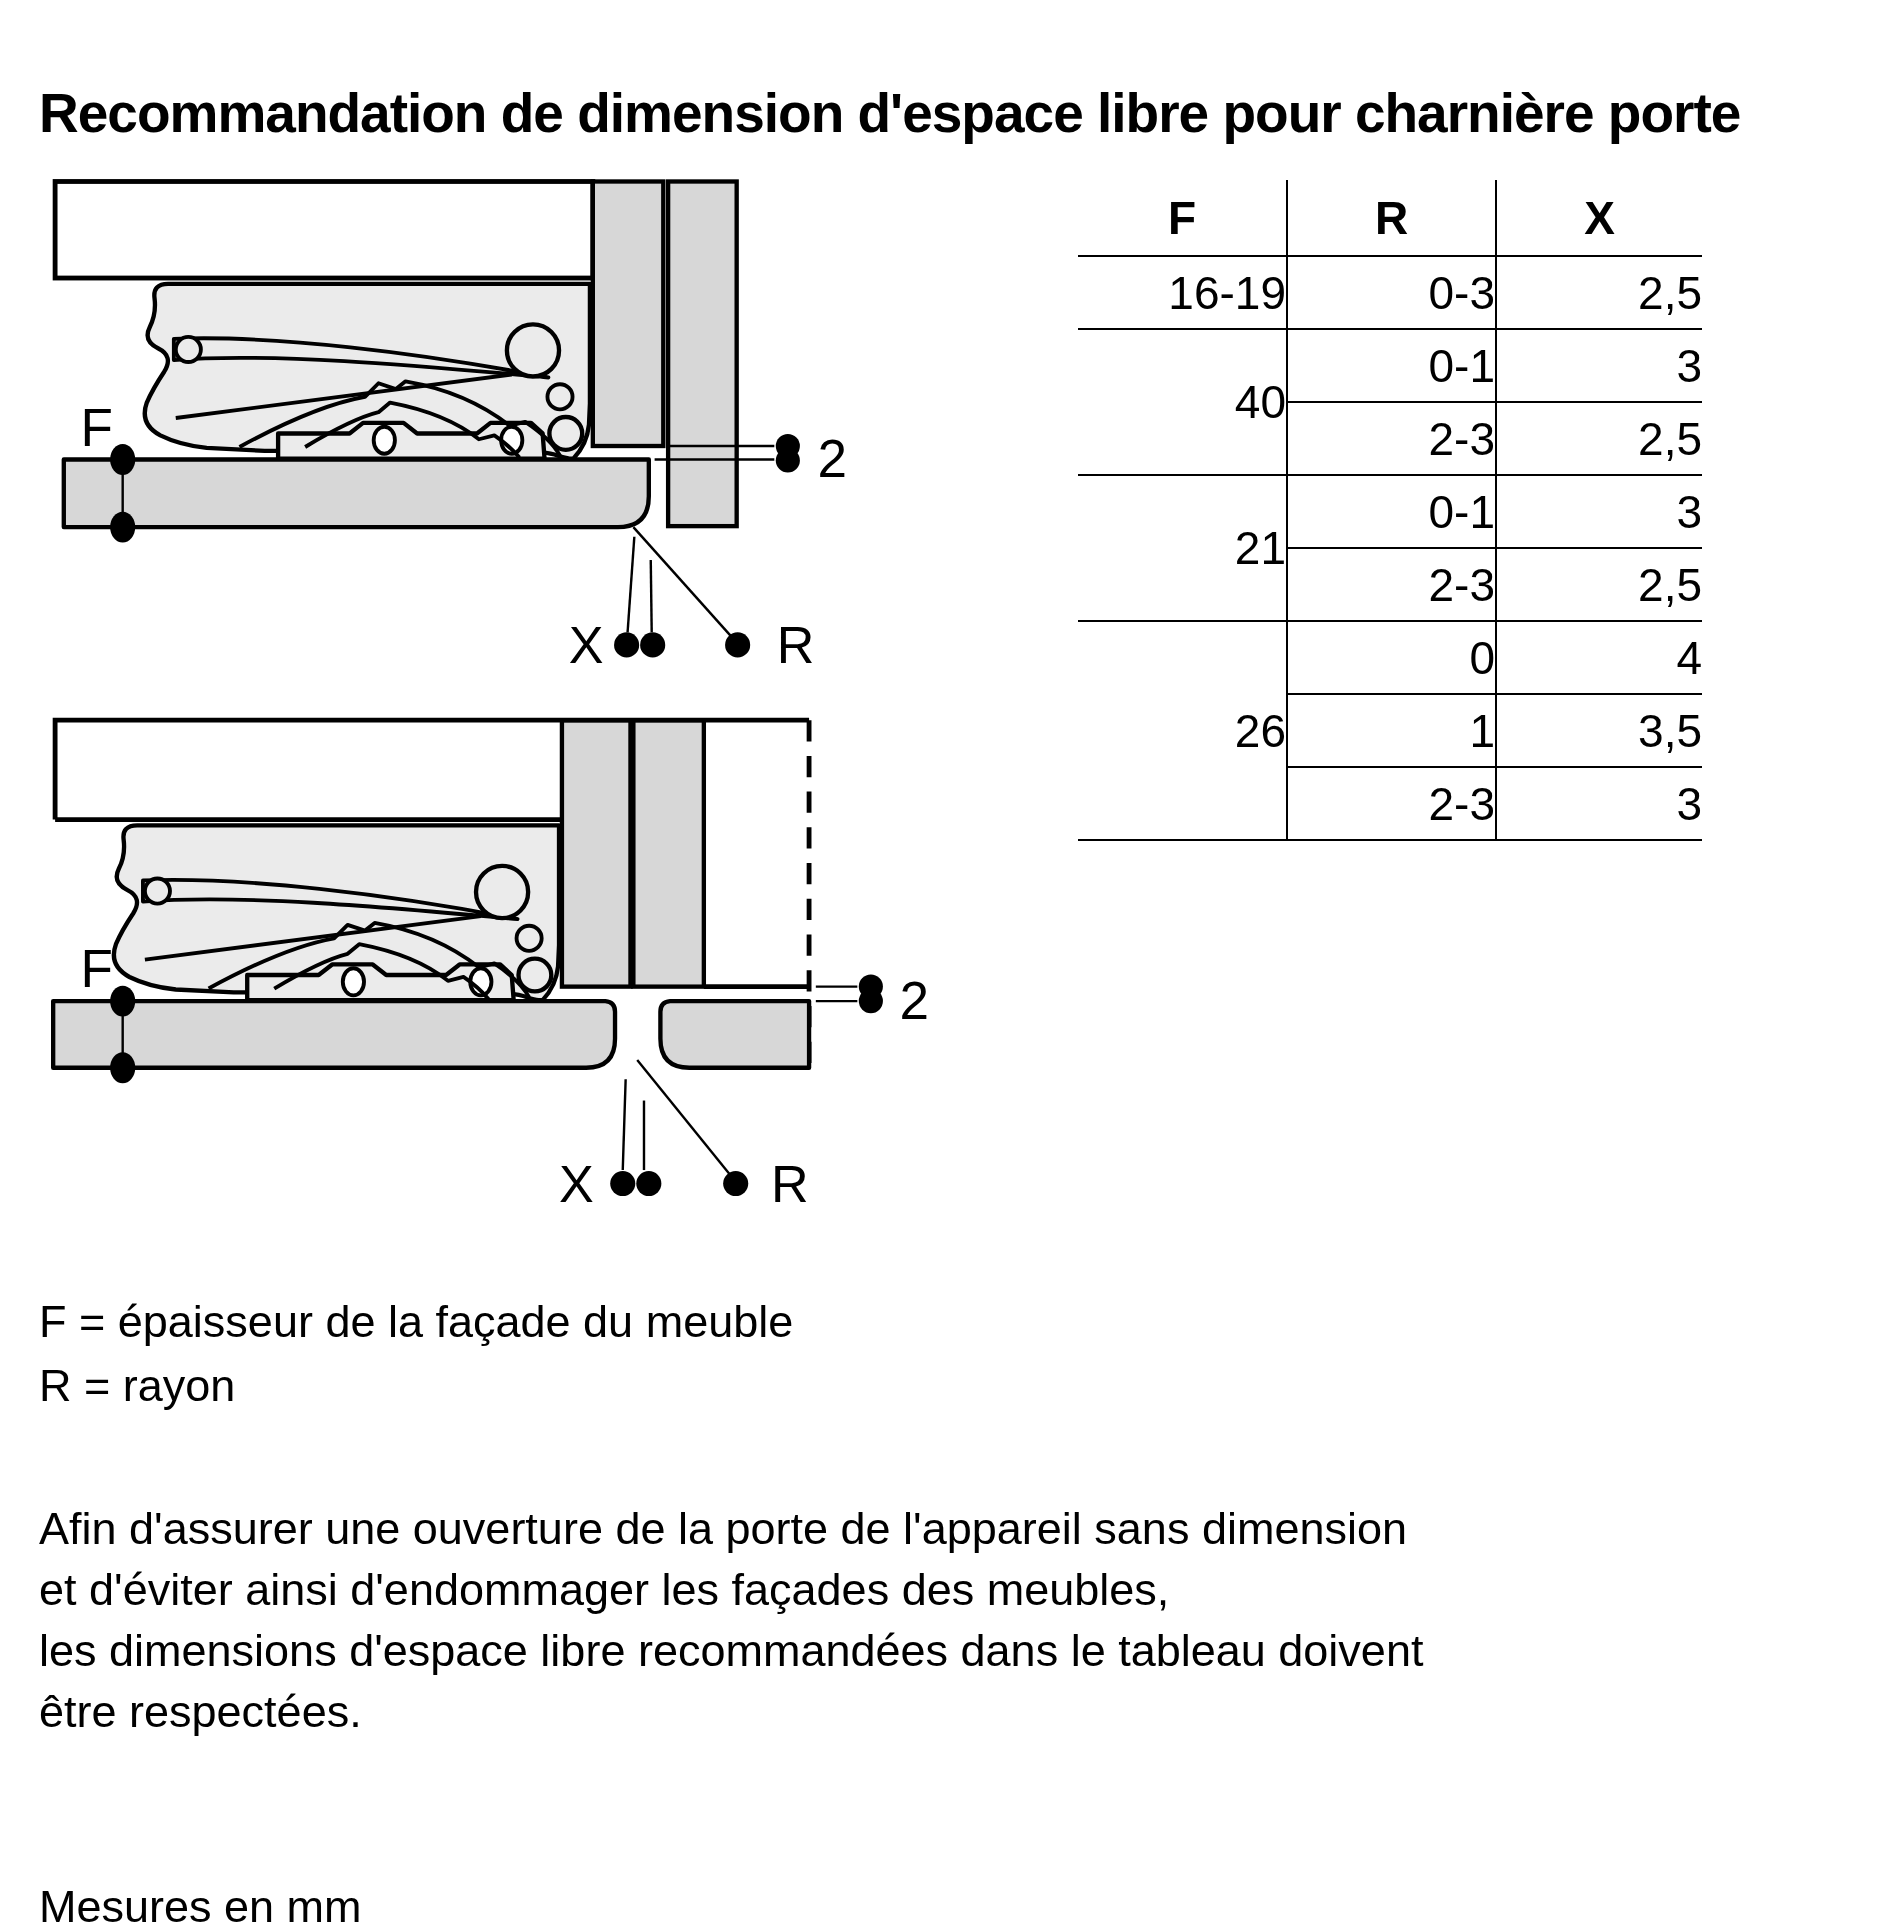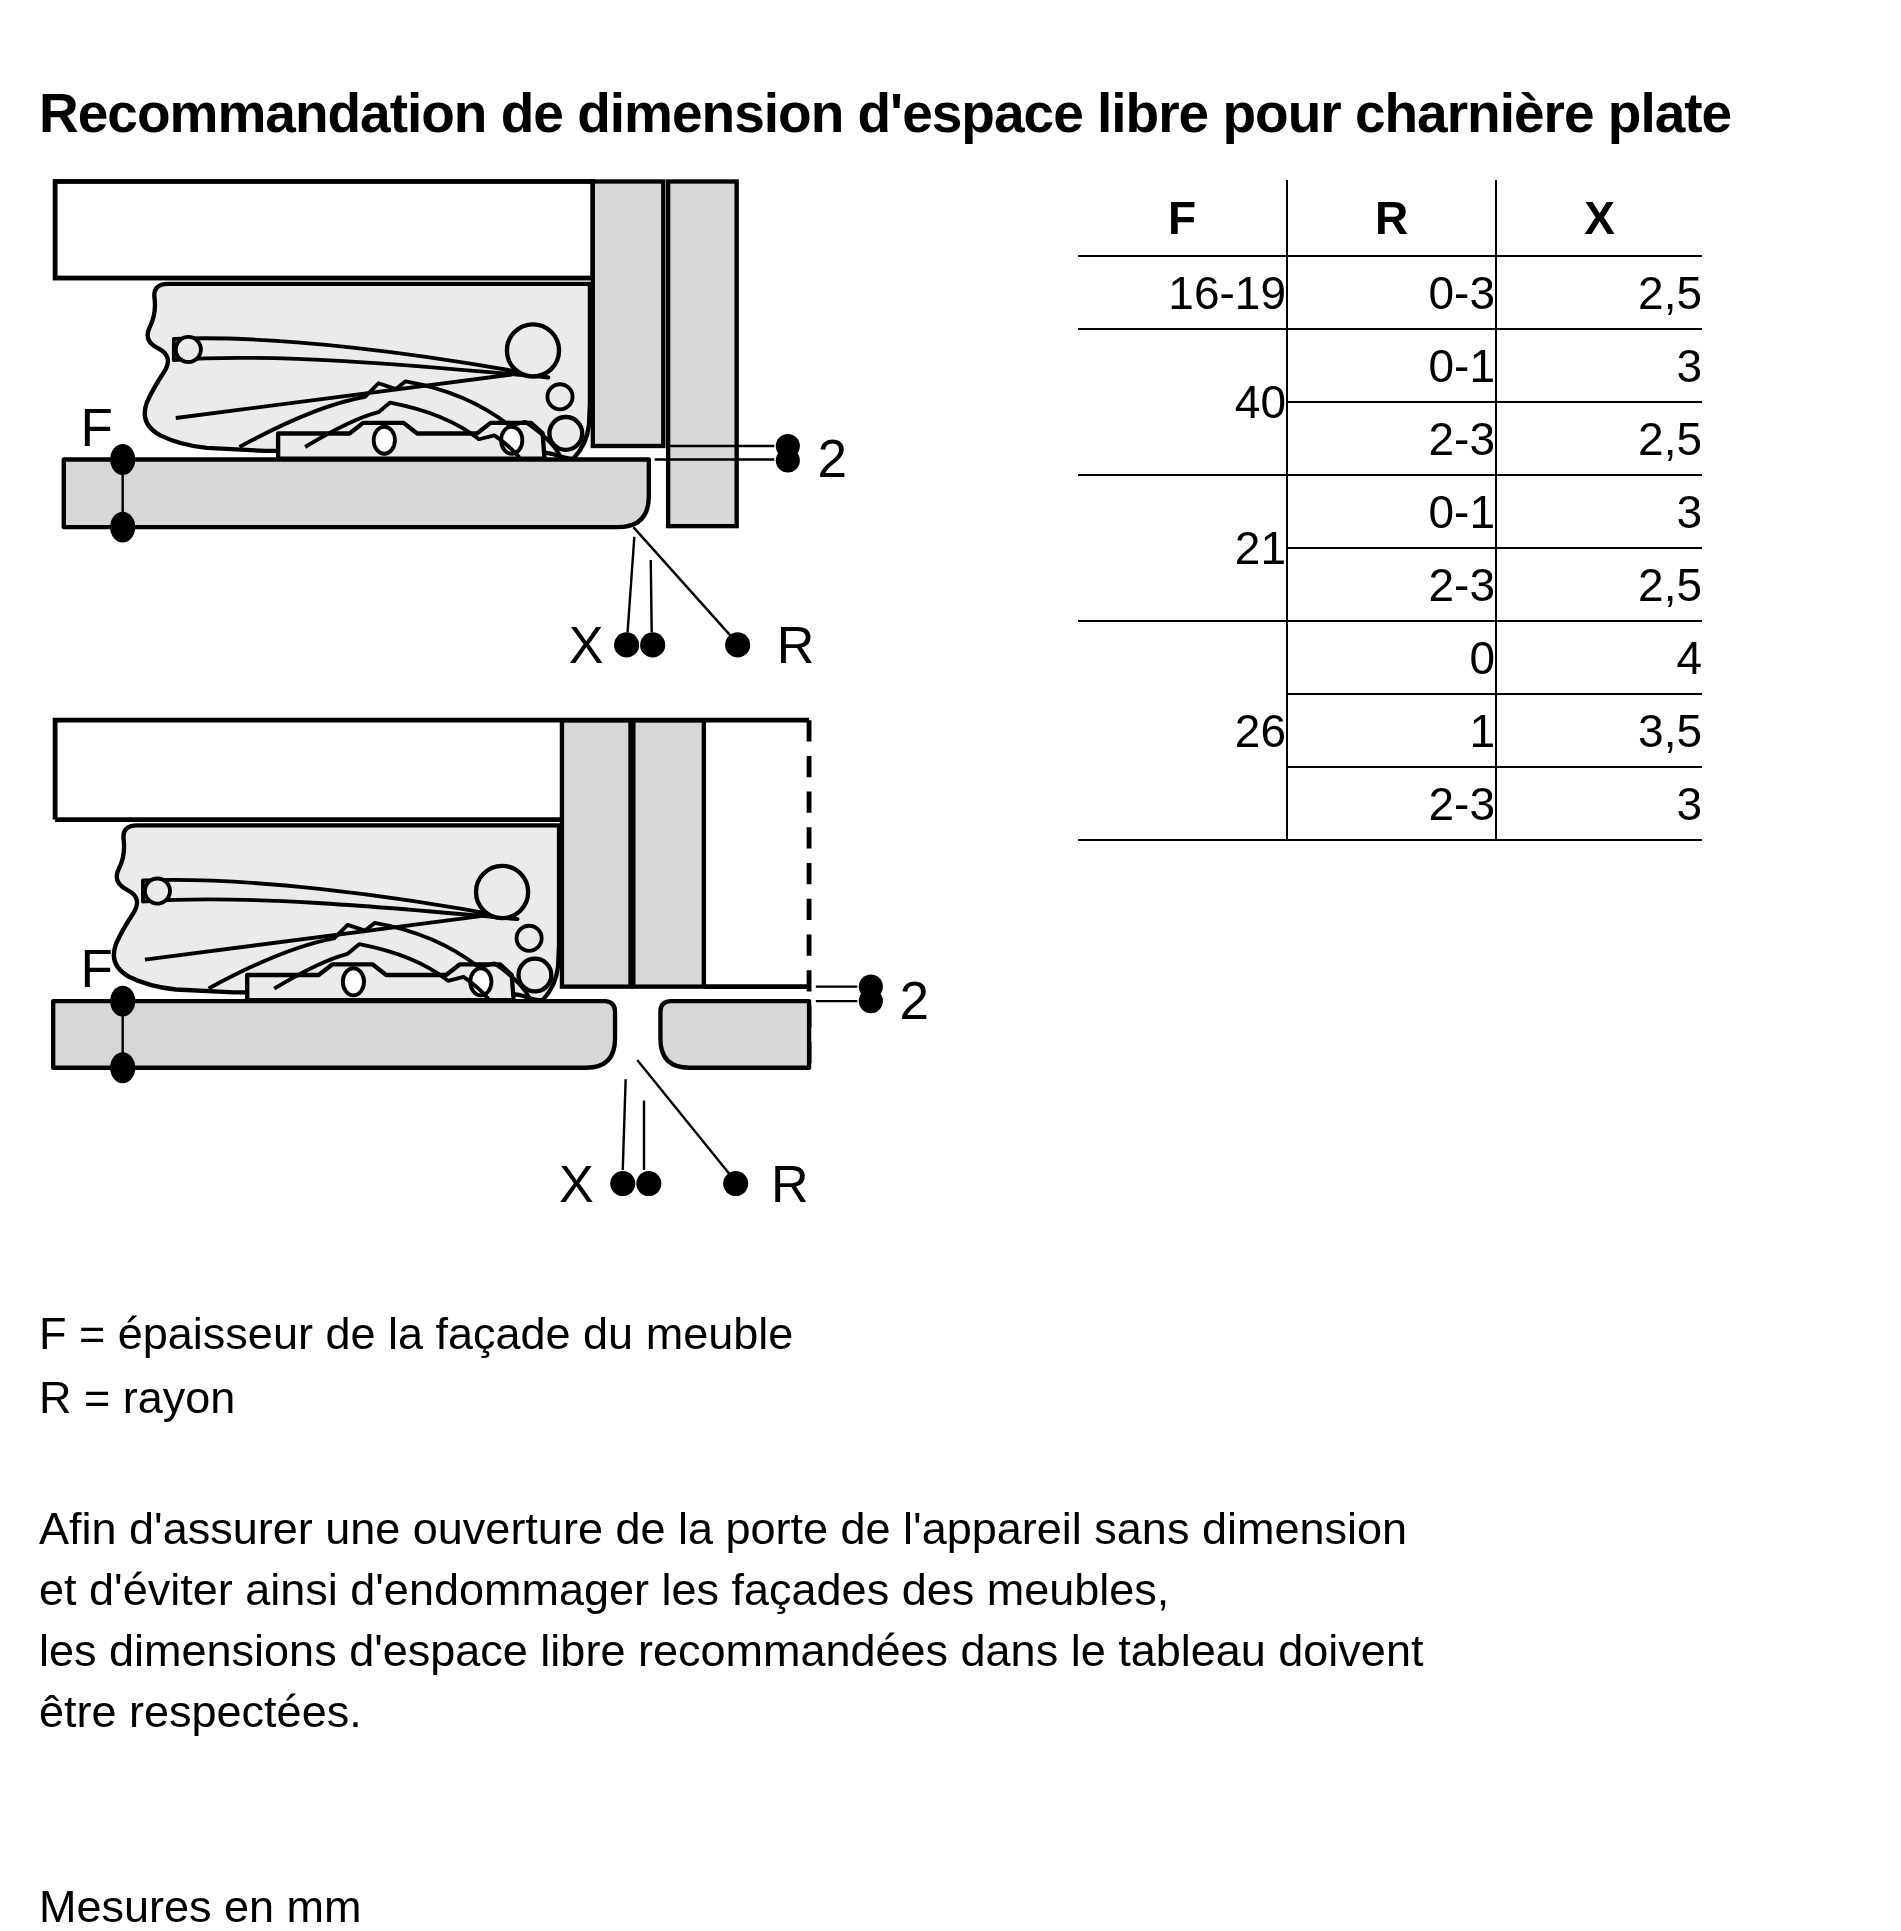--- a/index.html
+++ b/index.html
@@ -12,30 +12,30 @@
   .spec-table{position:absolute;left:1078px;top:180px;border-collapse:collapse;
               font-size:46px;text-align:center;}
   .spec-table th,.spec-table td{font-weight:normal;padding:0;text-align:center;}
   .spec-table th{font-weight:bold;height:75px;}
   .spec-table td{height:71px;text-align:right;}
   .col-f{width:208px;}
   .col-r{width:207px;border-left:2.9px solid #000;}
   .col-x{width:205px;border-left:2.9px solid #000;}
   .bb{border-bottom:2.9px solid #000;}
   
-  .legend{position:absolute;left:39px;top:1290px;font-size:45px;line-height:64px;margin-top:12px;}
+  .legend{position:absolute;left:39px;top:1290px;font-size:45px;line-height:64px;}
   .paragraph{position:absolute;left:39px;top:1498px;font-size:45px;line-height:61px;}
   .footer-note{position:absolute;left:39px;top:1881px;font-size:45px;}
 </style>
 </head>
 <body>
 
 <div class="page">
 
-  <div class="title">Recommandation de dimension d'espace libre pour charnière plate</div>
+  <div class="title">Recommandation de dimension d'espace libre pour charnière porte</div>
 
   <svg class="diagram-svg" width="1901" height="1255" viewBox="0 0 1969 1300">
     <defs>
       <g id="hinge">
         <path d="M -3,4 L -440,4 Q -456,4 -454,19 Q -452,35 -459,49 Q -466,63 -450,71
                  Q -434,79 -444,95 Q -456,113 -462,127 Q -470,149 -448,161 Q -428,171 -400,174
                  L -340,177 L -80,177 Q -50,177 -36,182 Q -28,185 -24,185 L -20,185
                  Q -6,170 -4,150 L -3,128 Z" fill="#ebebeb" stroke="#000" stroke-width="4.5" stroke-linejoin="round"></path>
         <path d="M -326,185 L -326,159 L -252,159 L -238,148 L -196,148 L -182,159
                  L -120,159 L -106,148 L -64,148 L -52,159 L -50,185 Z" fill="#ebebeb" stroke="#000" stroke-width="4.5" stroke-linejoin="round"></path>

